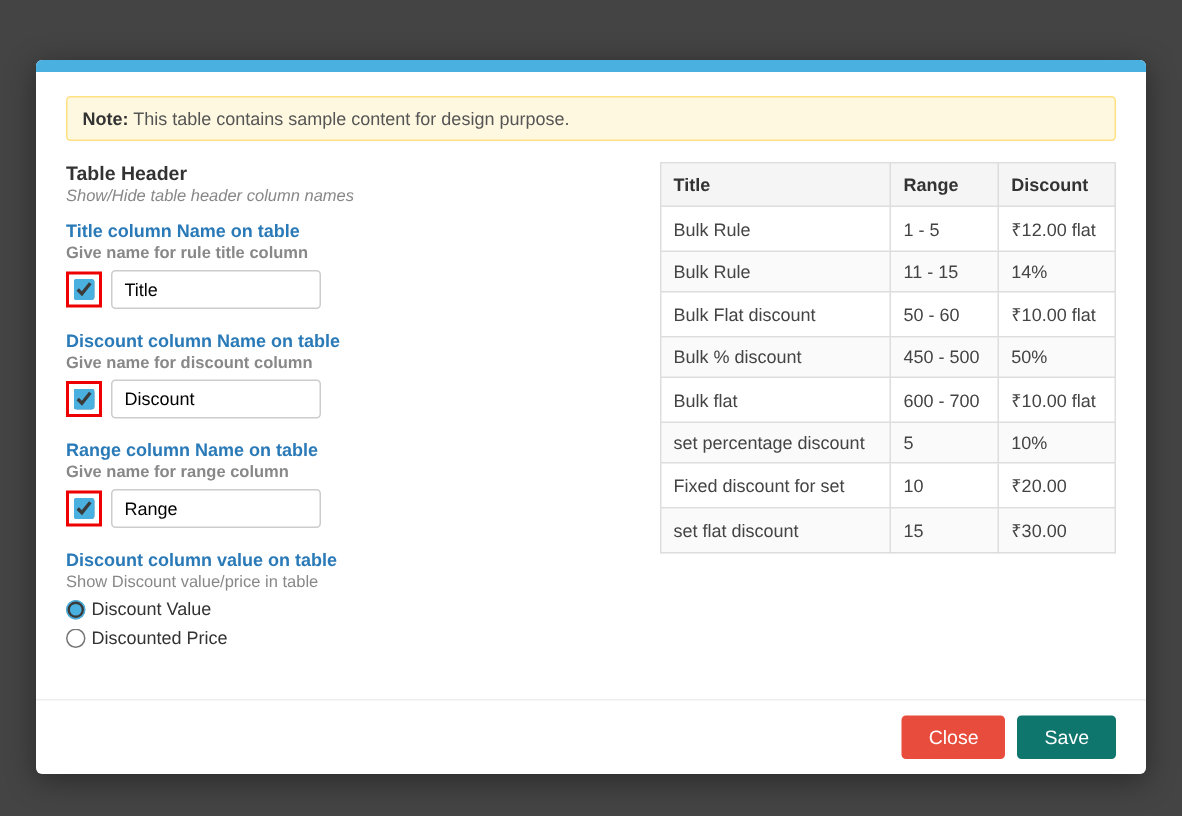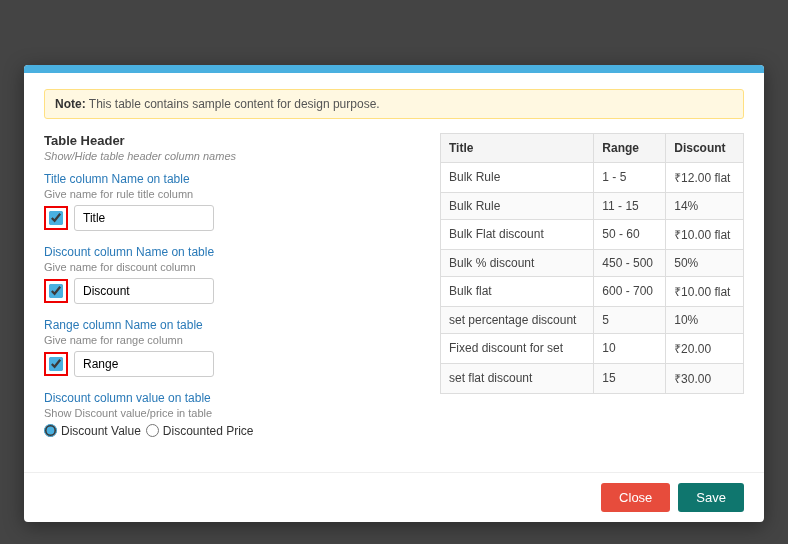--- a/index.html
+++ b/index.html
@@ -22,21 +22,21 @@
       justify-content: center;
     }
 
     .modal {
       background: #fff;
       width: 740px;
       border-radius: 4px;
       overflow: hidden;
       box-shadow: 0 4px 20px rgba(0,0,0,0.4);
       position: relative;
-      top: 21px;
+      top: 6px;
     }
 
     .modal-top-bar {
       background: #4ab0e0;
       height: 8px;
     }
 
     .modal-body {
       padding: 16px 20px;
     }
@@ -105,30 +105,31 @@
       font-weight: bold;
       font-size: 13px;
       margin-left: 8px;
     }
 
     .column-row {
       margin-bottom: 14px;
     }
 
     .column-row-label {
-      font-weight: normal;
+      font-weight: bold;
       font-size: 12px;
       color: #2a7ab8;
       margin-bottom: 2px;
     }
 
     .column-row-desc {
       font-size: 11px;
       color: #888;
       margin-bottom: 5px;
+      font-weight: bold;
     }
 
     .input-with-checkbox {
       display: flex;
       align-items: center;
       gap: 6px;
     }
 
     .checkbox-wrapper {
       width: 24px;
@@ -162,21 +163,21 @@
     }
 
     .discount-value-desc {
       font-size: 11px;
       color: #888;
       margin-bottom: 5px;
     }
 
     .radio-vertical {
       display: flex;
-      flex-direction: row;
+      flex-direction: column;
       gap: 5px;
     }
 
     
     .right-panel {
       flex: 1;
     }
 
     .preview-table {
       width: 100%;

